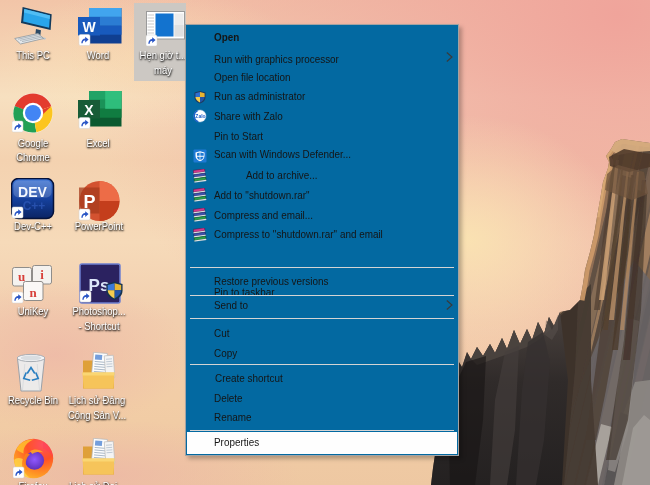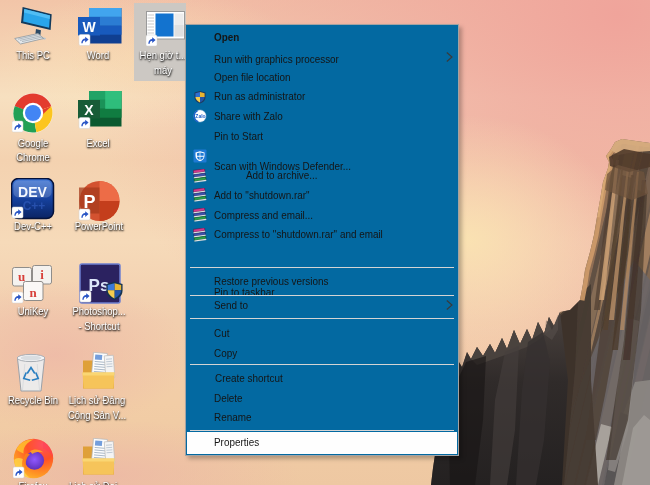--- a/index.html
+++ b/index.html
@@ -340,21 +340,21 @@
     <path d="M7 7 H11.6 C11.4 9.7 9.5 11.4 7 12.4 Z" fill="#2456a8"></path>
     <path d="M2.4 7 H7 V12.4 C4.5 11.4 2.6 9.7 2.4 7 Z" fill="#f3cc4e"></path>
   </svg>
   <div class="mi" style="top:81px;"><span>Share with Zalo</span></div>
   <svg class="mico" style="top:84.4px;" viewBox="0 0 14 14">
     <circle cx="7" cy="7" r="6.1" fill="#fff" stroke="#b8cce8" stroke-width="0.4"></circle>
     <path d="M4.6 1.6 A6.1 6.1 0 0 0 5.2 12.8" fill="none" stroke="#1e63c8" stroke-width="1.5"></path>
     <text x="7.5" y="9" font-size="5" font-weight="bold" fill="#1a5cc8" text-anchor="middle" font-family="Liberation Sans">Zalo</text>
   </svg>
   <div class="mi" style="top:100.7px;"><span>Pin to Start</span></div>
-  <div class="mi" style="top:131px;"><span>Scan with Windows Defender...</span></div>
+  <div class="mi" style="top:119px;"><span>Scan with Windows Defender...</span></div>
   <svg class="mico" style="top:123.8px;" viewBox="0 0 14 14">
     <rect x="0.5" y="0.5" width="13" height="13" rx="1" fill="#1e7ad4"></rect>
     <path d="M7 2.2 L11.5 3.4 V7 C11.5 9.8 9.5 11.3 7 12.2 C4.5 11.3 2.5 9.8 2.5 7 V3.4 Z" fill="#fff"></path>
     <path d="M7 3.4 L10.4 4.3 V6.8 H7 Z M7 7.8 H10.3 C10 9.3 8.8 10.4 7 11.1 Z M3.6 7.8 H6.3 V11.1 C4.8 10.4 3.8 9.3 3.6 7.8 Z M3.6 4.3 L6.3 3.6 V6.8 H3.6 Z" fill="#1e7ad4" transform="translate(0.35,0)"></path>
   </svg>
   <div class="mi" style="top:140.1px;margin-left:32px;"><span>Add to archive...</span></div>
   <svg class="mico" style="top:143.5px;" viewBox="0 0 14 14">
       <use href="#rar"></use>
     </svg>
   <div class="mi" style="top:159.8px;"><span>Add to "shutdown.rar"</span></div>

